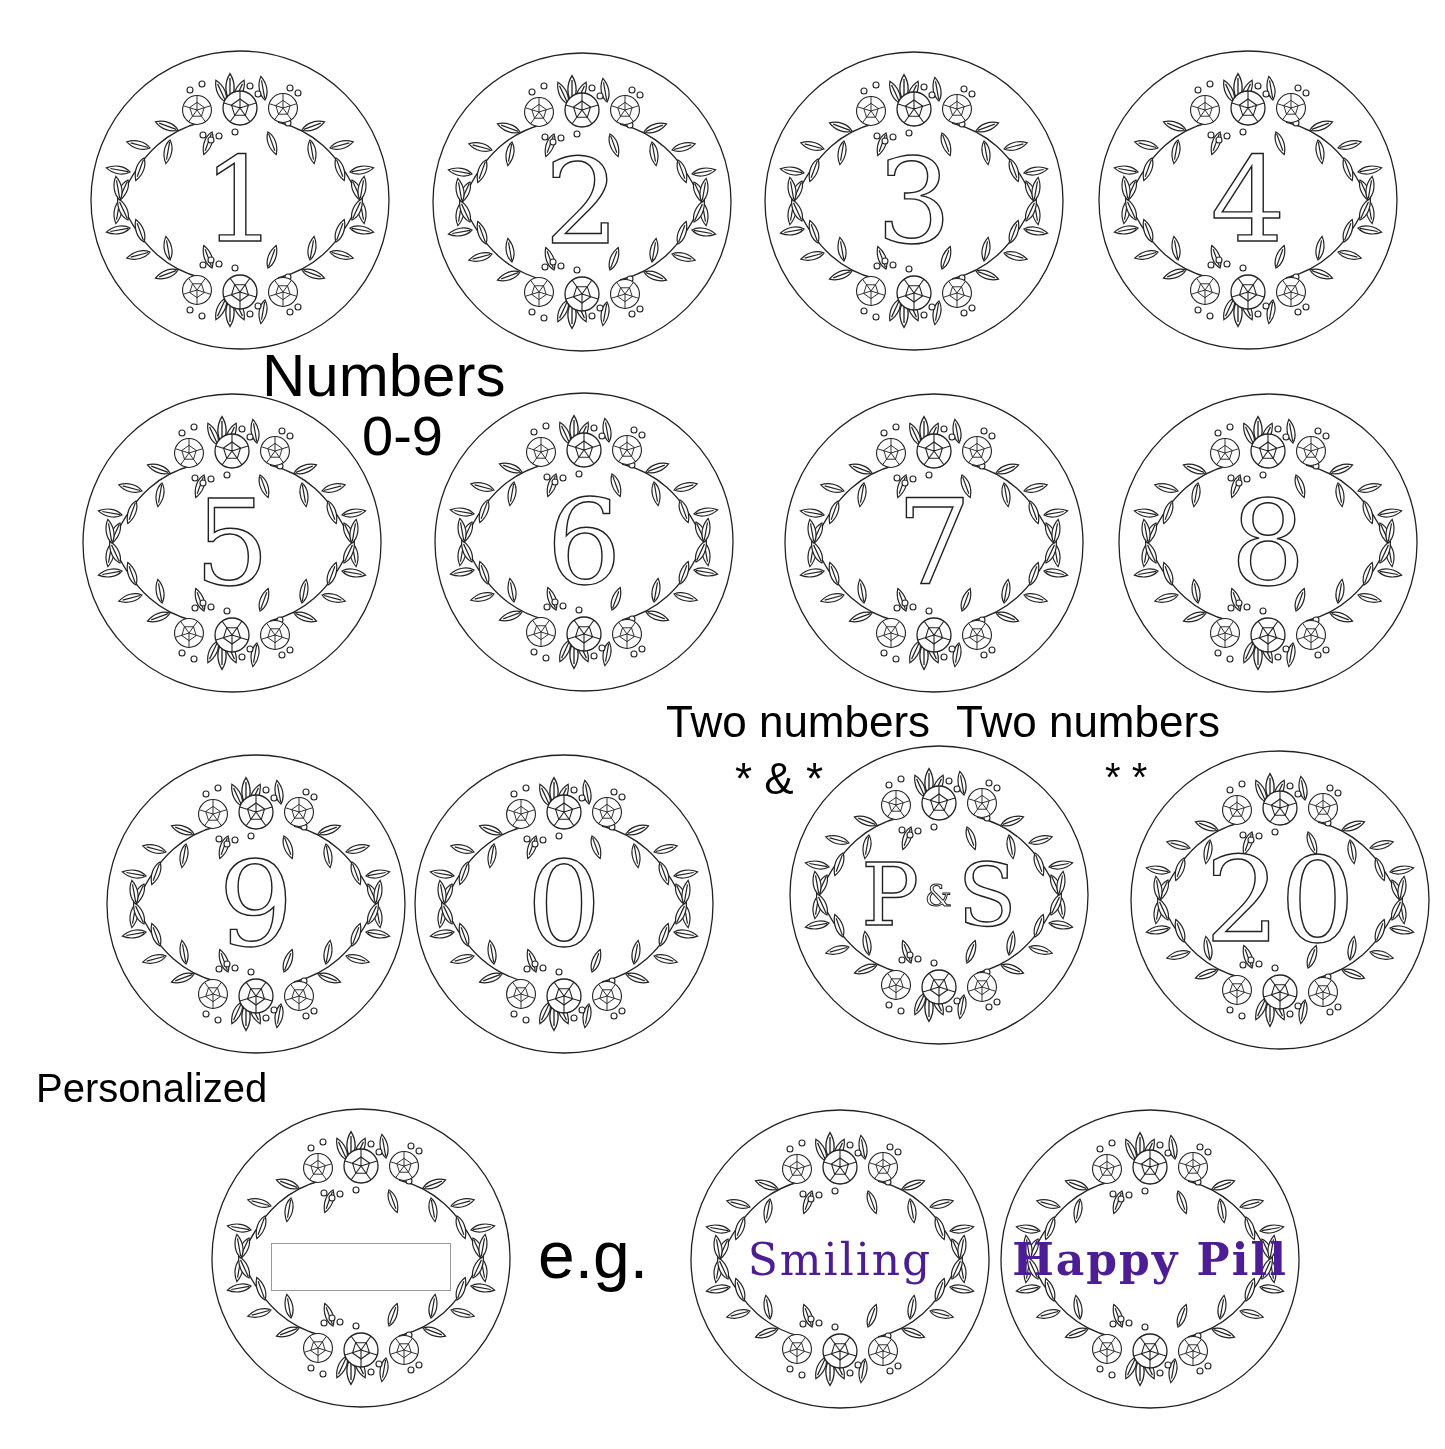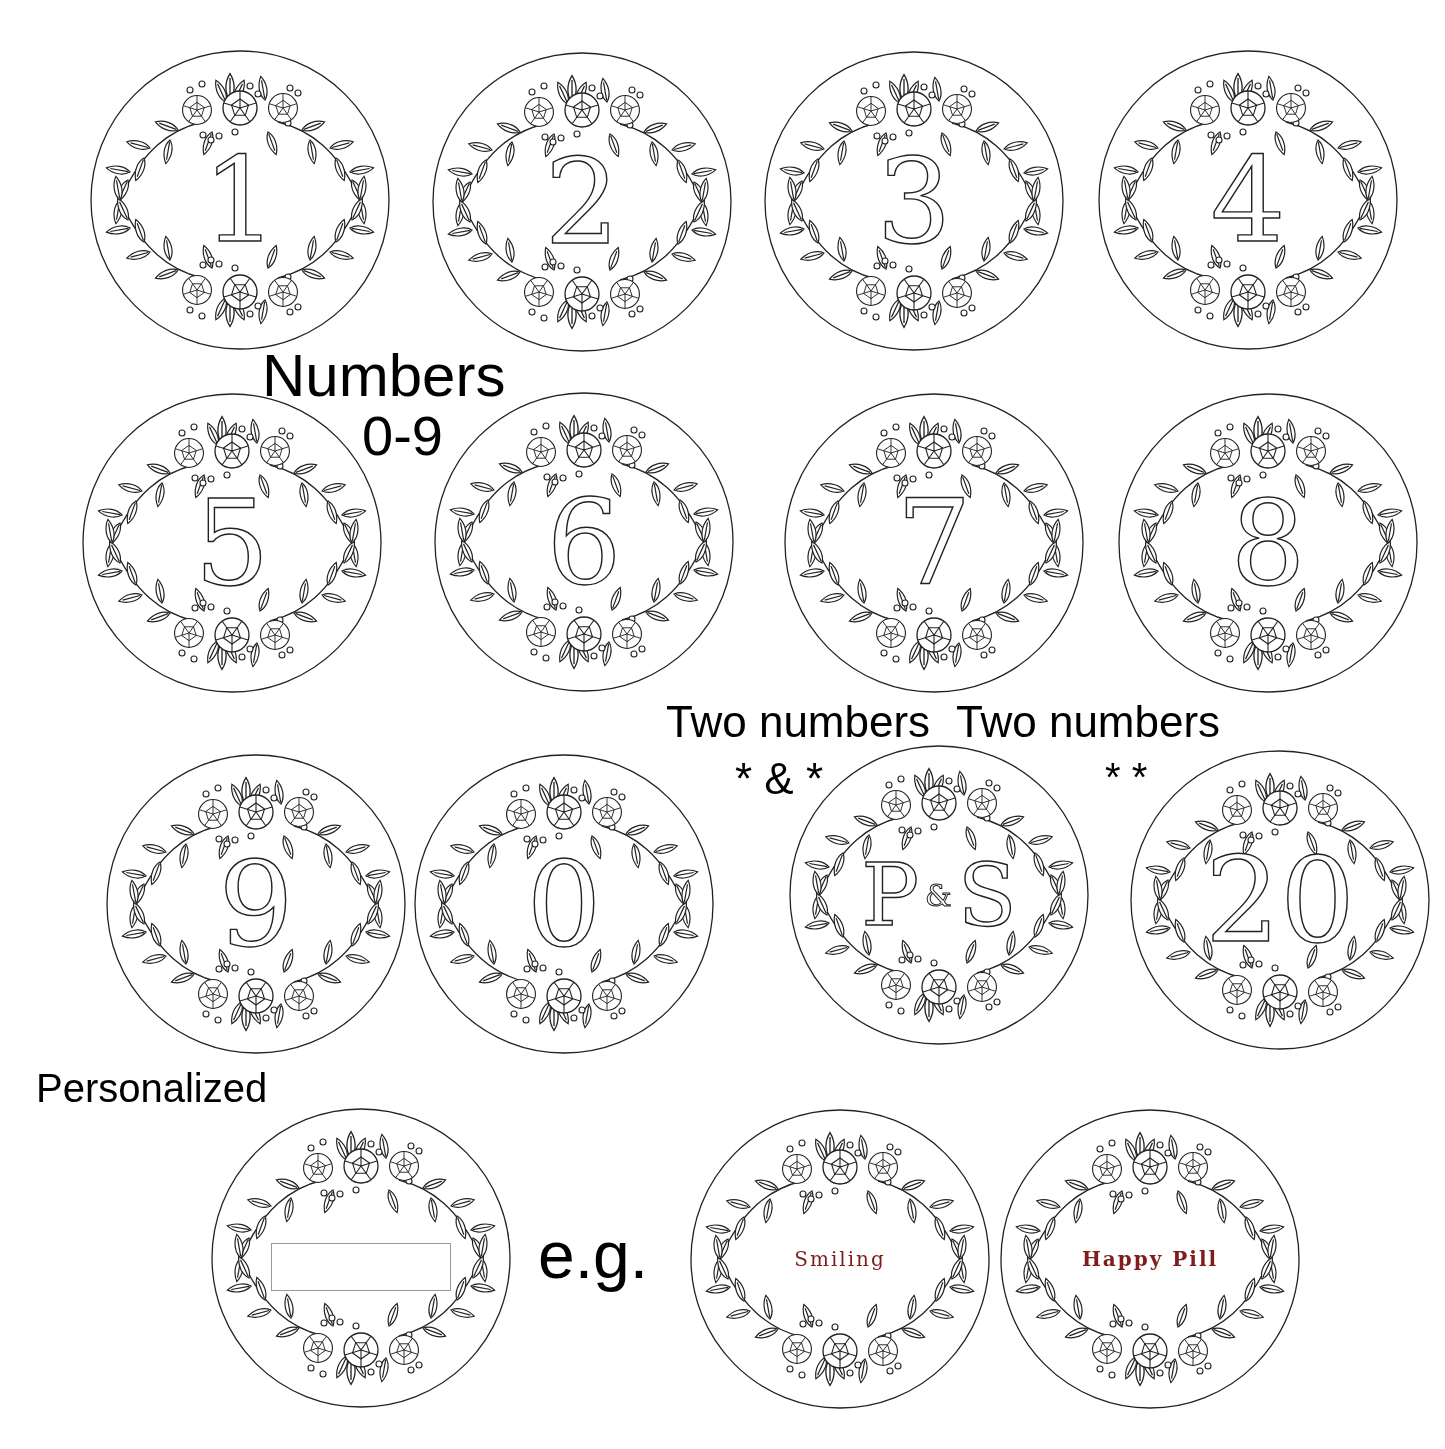--- a/index.html
+++ b/index.html
@@ -1,21 +1,21 @@
 <!DOCTYPE html>
 <html><head>
 <meta charset="utf-8">
 <style>
   html, body { margin:0; padding:0; background:#ffffff; }
   body { width:1445px; height:1449px; position:relative; overflow:hidden; font-family:"Liberation Sans", sans-serif; color:#000; }
   .coin { position:absolute; width:300px; height:300px; }
   .coin svg { position:absolute; left:0; top:0; width:300px; height:300px; }
   .coin .label { position:absolute; left:0; top:0; width:300px; height:300px; display:flex; align-items:center; justify-content:center; font-family:"DejaVu Serif", "Liberation Serif", serif; color:#fff; -webkit-text-stroke:1.4px #222; }
   .coin .label.num { font-size:118px; line-height:1; }
-  .coin .label.word { color:#7f1d1d; -webkit-text-stroke:0; font-size:20px; letter-spacing:2px; }
+  .coin .label.word { color:#4c1d95; -webkit-text-stroke:0; font-size:44px; letter-spacing:2px; }
   .coin .label.pair { font-size:86px; }
   .coin .label .amp { font-size:30px; margin:0 6px; -webkit-text-stroke:1px #222; }
   .coin .blank { position:absolute; left:60px; top:135px; width:180px; height:48px; border:1px solid #999; box-sizing:border-box; }
   .note { position:absolute; font-family:"Liberation Sans", sans-serif; color:#000; white-space:nowrap; line-height:1; }
 </style>
 </head>
 <body>
 
 <svg width="0" height="0" style="position:absolute">
   <defs>

